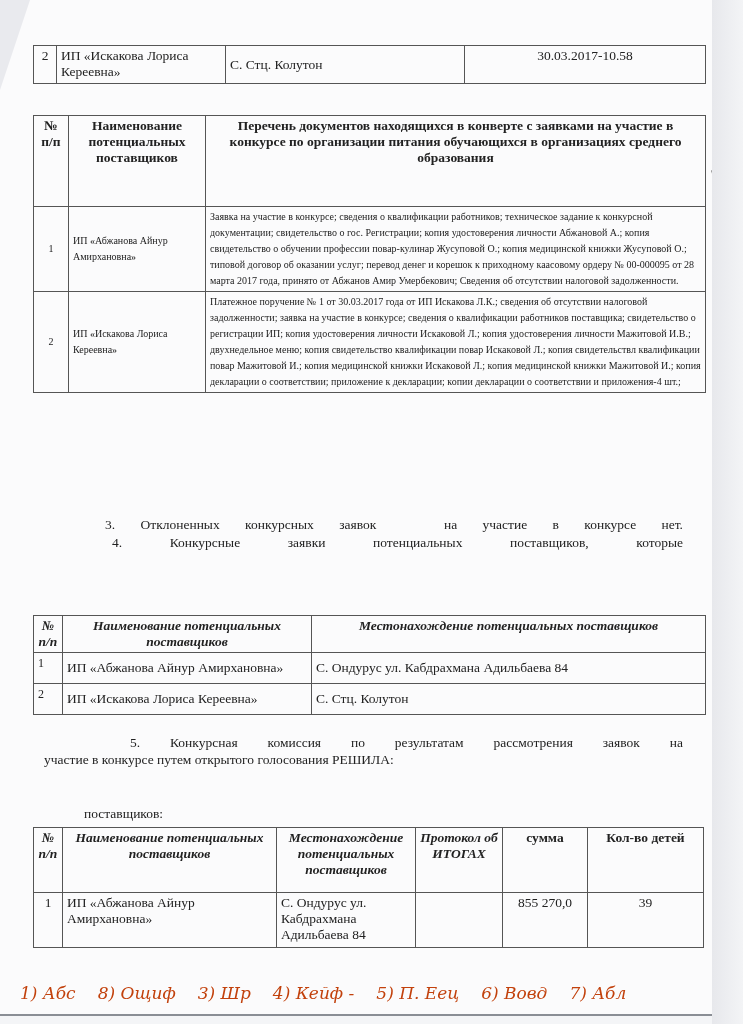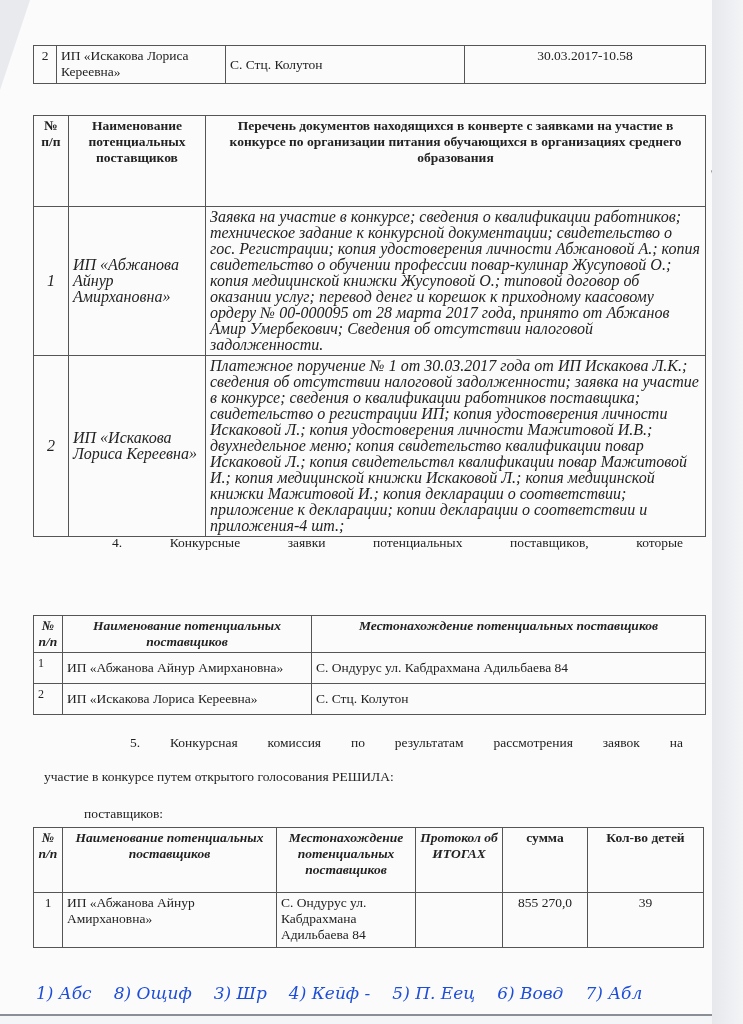--- a/index.html
+++ b/index.html
@@ -28,44 +28,44 @@
     td, th { border: 1px solid #555; vertical-align: top; padding: 2px 4px; font-size: 13.5px; line-height: 16px; }
     th { font-weight: bold; }
 
     
     #t1 { left: 33px; top: 45px; width: 673px; }
     #t1 td { height: 33px; }
 
     
     #t2 { left: 33px; top: 115px; width: 673px; }
     #t2 th { text-align: center; height: 86px; }
-    #t2 td { font-size: 16px; font-style: italic; }
+    #t2 td { font-size: 10px; }
     #t2 td.num { text-align: center; vertical-align: middle; }
     #t2 td.name { vertical-align: middle; }
 
     .para { position: absolute; font-size: 13.5px; line-height: 16px; }
     .justify { text-align: justify; text-align-last: justify; }
 
     
     #t3 { left: 33px; top: 615px; width: 673px; }
     #t3 th { font-style: italic; text-align: center; height: 32px; }
     #t3 td { height: 26px; vertical-align: middle; }
     #t3 td.num { vertical-align: top; font-size: 12px; }
 
     
     #t4 { left: 33px; top: 827px; width: 671px; }
     #t4 th { text-align: center; height: 60px; }
     #t4 th.it { font-style: italic; }
     #t4 td { height: 50px; }
     #t4 td.c { text-align: center; }
 
     .signatures {
-      position: absolute; left: 36px; top: 975px; width: 680px; height: 36px;
+      position: absolute; left: 20px; top: 975px; width: 680px; height: 36px;
       font-family: "DejaVu Serif", serif; font-style: italic;
-      color: #1d4ed8; font-size: 17px;
+      color: #c2410c; font-size: 17px;
       display: flex; gap: 22px; align-items: center;
     }
     .sig { white-space: nowrap; }
     .pen-mark {
       position: absolute; width: 2px; background: #333; transform: rotate(-12deg);
     }
   </style>
 </head>
 <body>
 
@@ -96,20 +96,21 @@
       <td>Заявка на участие в конкурсе; сведения о квалификации работников; техническое задание к конкурсной документации; свидетельство о гос. Регистрации; копия удостоверения личности  Абжановой А.;  копия свидетельство о обучении профессии повар-кулинар Жусуповой О.;  копия медицинской книжки Жусуповой О.; типовой договор об оказании услуг; перевод денег и корешок к приходному каасовому ордеру № 00-000095 от 28 марта 2017 года, принято от Абжанов Амир Умербекович; Сведения об отсутствии налоговой задолженности.</td>
     </tr>
     <tr>
       <td class="num">2</td>
       <td class="name">ИП «Искакова Лориса Кереевна»</td>
       <td> Платежное поручение № 1 от 30.03.2017 года от ИП Искакова Л.К.; сведения об отсутствии налоговой задолженности; заявка на участие в конкурсе; сведения о квалификации работников поставщика; свидетельство о регистрации ИП; копия удостоверения личности Искаковой Л.;  копия удостоверения личности Мажитовой И.В.; двухнедельное меню;  копия свидетельство квалификации повар Искаковой Л.; копия свидетельствл квалификации повар Мажитовой И.; копия медицинской книжки Искаковой Л.; копия медицинской книжки  Мажитовой И.;  копия декларации о соответствии; приложение к декларации; копии декларации о соответствии и приложения-4 шт.;</td>
     </tr>
   </tbody>
     </table>
 
+  <div class="para justify" style="left:105px;top:517px;width:578px;white-space:pre;">3.   Отклоненных   конкурсных   заявок        на   участие   в   конкурсе   нет.</div>
   <div class="para justify" style="left:112px;top:535px;width:571px;white-space:pre;">4.      Конкурсные      заявки      потенциальных      поставщиков,      которые</div>
 
   <table id="t3">
     <tbody>
         <tr>
       <th style="width:20px;">№ п/п</th>
       <th style="width:240px;">Наименование потенциальных поставщиков</th>
       <th>Местонахождение потенциальных поставщиков</th>
     </tr>
     <tr>
@@ -119,21 +120,21 @@
     </tr>
     <tr>
       <td class="num">2</td>
       <td>ИП «Искакова Лориса Кереевна»</td>
       <td>С. Стц. Колутон</td>
     </tr>
   </tbody>
     </table>
 
   <div class="para justify" style="left:130px;top:735px;width:553px;white-space:pre;">5.   Конкурсная   комиссия   по   результатам   рассмотрения   заявок   на</div>
-  <div class="para" style="left:44px;top:752px;margin-top:17px;">участие в конкурсе путем открытого голосования РЕШИЛА:</div>
+  <div class="para" style="left:44px;top:752px;">участие в конкурсе путем открытого голосования РЕШИЛА:</div>
 
   <div class="para" style="left:44px;top:806px;margin-left:40px;">поставщиков:</div>
 
   <table id="t4">
     <tbody>
         <tr>
       <th class="it" style="width:20px;">№ п/п</th>
       <th class="it" style="width:205px;">Наименование потенциальных поставщиков</th>
       <th class="it" style="width:130px;">Местонахождение потенциальных поставщиков</th>
       <th style="width:78px;font-style:italic;">Протокол об ИТОГАХ</th>

